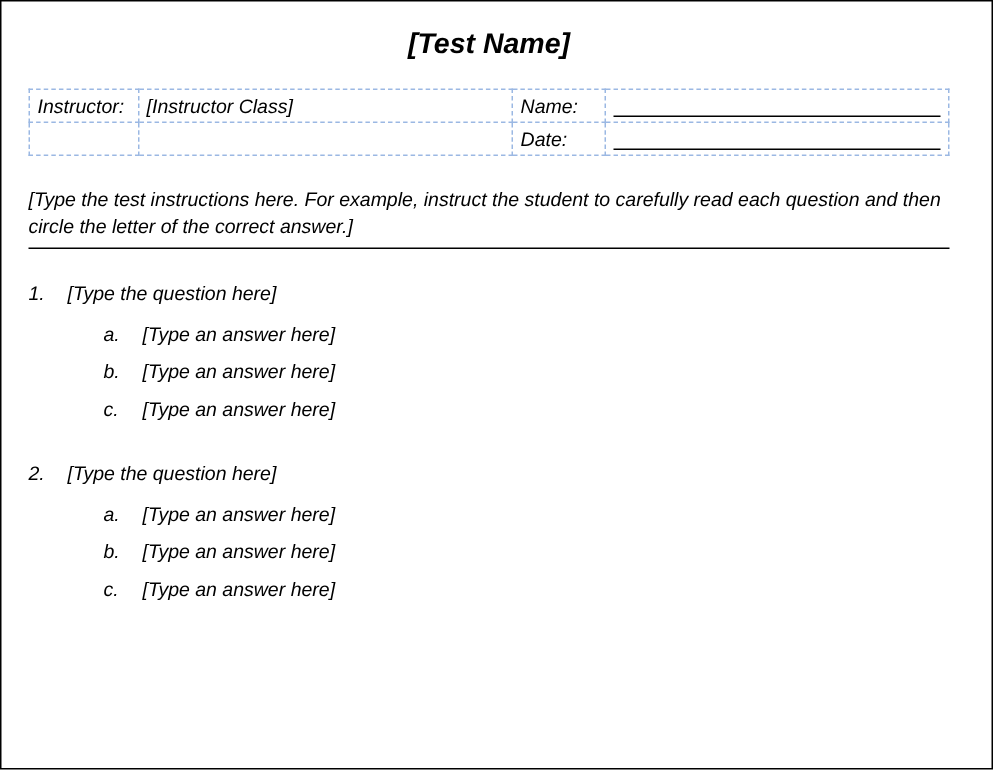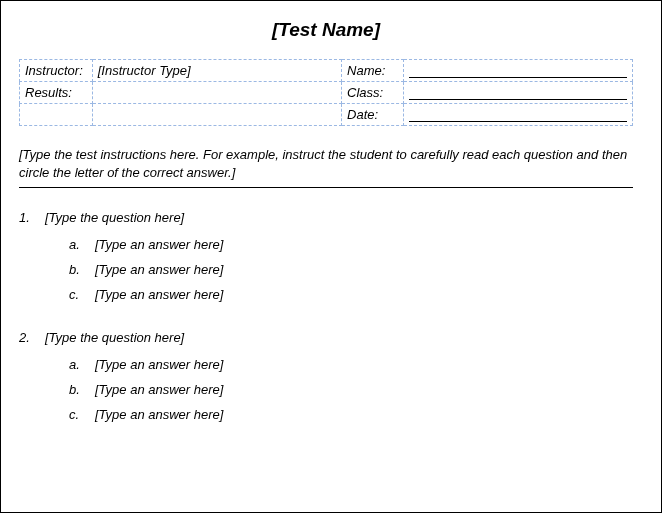--- a/index.html
+++ b/index.html
@@ -68,30 +68,22 @@
   </style>
 </head>
 <body>
 
 <div class="title">[Test Name]</div>
 
 <table class="info-table">
   <tbody>
       <tr>
     <td class="label-col1">Instructor:</td>
-    <td class="val-col1">[Instructor Type]</td>
+    <td class="val-col1">[Instructor Class]</td>
     <td class="label-col2">Name:</td>
-    <td class="val-col2">
-          <span class="underline"></span>
-        </td>
-  </tr>
-  <tr>
-    <td class="label-col1">Results:</td>
-    <td class="val-col1"></td>
-    <td class="label-col2">Class:</td>
     <td class="val-col2">
           <span class="underline"></span>
         </td>
   </tr>
   <tr>
     <td class="label-col1"></td>
     <td class="val-col1"></td>
     <td class="label-col2">Date:</td>
     <td class="val-col2">
           <span class="underline"></span>

